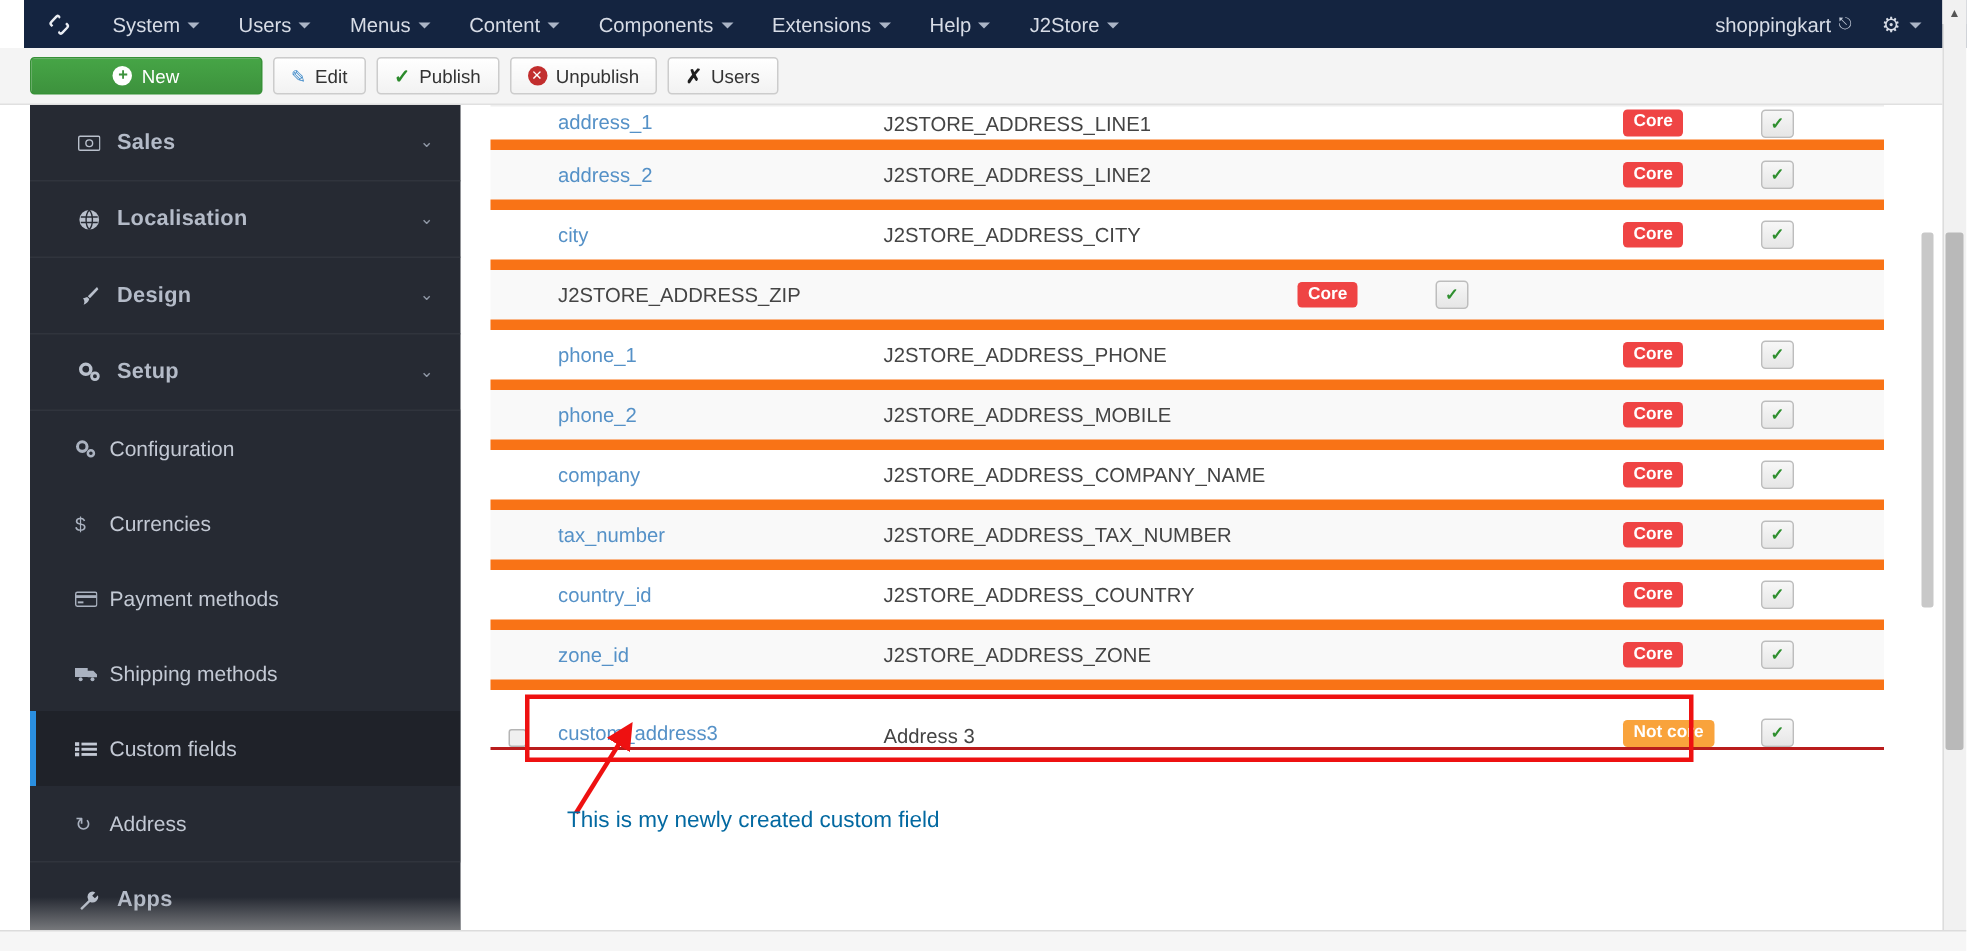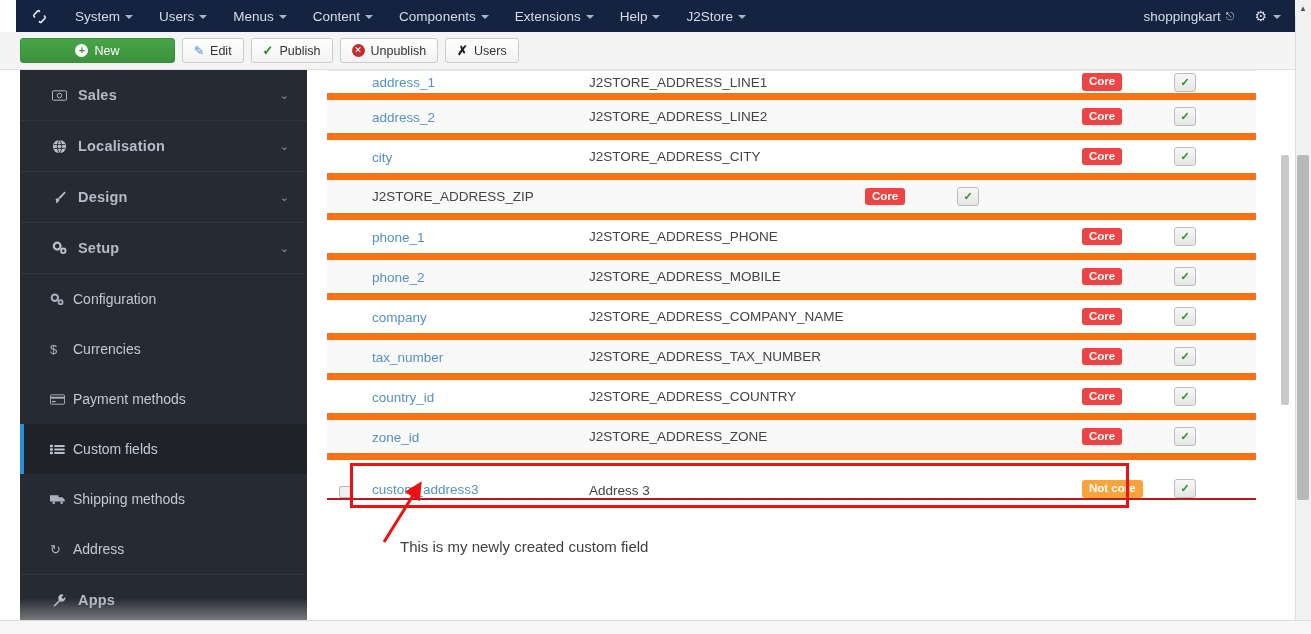--- a/index.html
+++ b/index.html
@@ -151,21 +151,21 @@
     color: #2f8f2f; font-size: 11px; font-weight: bold; cursor: pointer;
   }
 
   
   .anno-box {
     position: absolute; left: 350px; top: 463px; width: 779px; height: 45px;
     border: 3px solid #ee1111; pointer-events: none;
   }
   .anno-svg { position: absolute; left: 340px; top: 480px; pointer-events: none; }
   .anno-text {
-    position: absolute; left: 400px; top: 538px; color: #404040;
+    position: absolute; left: 378px; top: 538px; color: #0369a1;
     font-size: 15px; white-space: nowrap;
   }
 
   
   .vsb-track {
     position: absolute; right: 0; top: 0; width: 16px; height: 620px;
     background: #f1f1f1; border-left: 1px solid #dcdcdc;
   }
   .vsb-up {
     position: absolute; right: 0; top: 0; width: 16px; height: 16px;
@@ -329,45 +329,45 @@
 
     <div class="side-sub">
       <span class="s-ico">
         <svg width="15" height="11" viewBox="0 0 16 11" aria-hidden="true">
           <rect x="0.5" y="0.5" width="15" height="10" rx="1.2" fill="none" stroke="#aab2c0"></rect>
           <rect x="0.5" y="2.6" width="15" height="2" fill="#aab2c0"></rect>
           <rect x="2" y="7" width="4" height="1.4" fill="#aab2c0"></rect>
         </svg>
       </span>
       <span class="s-label">Payment methods</span>
+    </div>
+
+    <div class="side-sub">
+      <span class="s-ico">
+        <svg width="16" height="11" viewBox="0 0 17 11" aria-hidden="true">
+          <path d="M0 1h9v6.5H0zM9 3h4l2.6 2.6v2H9z" fill="#aab2c0"></path>
+          <circle cx="4" cy="9" r="1.4" fill="#aab2c0"></circle>
+          <circle cx="12.4" cy="9" r="1.4" fill="#aab2c0"></circle>
+        </svg>
+      </span>
+      <span class="s-label">Shipping methods</span>
     </div>
 
     <div class="side-sub active">
       <span class="s-ico">
         <svg width="15" height="11" viewBox="0 0 16 11" aria-hidden="true">
           <rect x="0" y="0.5" width="3" height="2.6" fill="#c3c9d4"></rect>
           <rect x="0" y="4.2" width="3" height="2.6" fill="#c3c9d4"></rect>
           <rect x="0" y="7.9" width="3" height="2.6" fill="#c3c9d4"></rect>
           <rect x="4.6" y="0.8" width="11" height="2" fill="#c3c9d4"></rect>
           <rect x="4.6" y="4.5" width="11" height="2" fill="#c3c9d4"></rect>
           <rect x="4.6" y="8.2" width="11" height="2" fill="#c3c9d4"></rect>
         </svg>
       </span>
       <span class="s-label">Custom fields</span>
-    </div>
-
-    <div class="side-sub">
-      <span class="s-ico">
-        <svg width="16" height="11" viewBox="0 0 17 11" aria-hidden="true">
-          <path d="M0 1h9v6.5H0zM9 3h4l2.6 2.6v2H9z" fill="#aab2c0"></path>
-          <circle cx="4" cy="9" r="1.4" fill="#aab2c0"></circle>
-          <circle cx="12.4" cy="9" r="1.4" fill="#aab2c0"></circle>
-        </svg>
-      </span>
-      <span class="s-label">Shipping methods</span>
     </div>
 
     <div class="side-sub">
       <span class="s-ico">↻</span>
       <span class="s-label">Address</span>
     </div>
 
     <div class="side-group" style="border-top:1px solid #30343d;border-bottom:none;">
       <span class="g-ico">
         <svg width="15" height="15" viewBox="0 0 16 16" aria-hidden="true">

